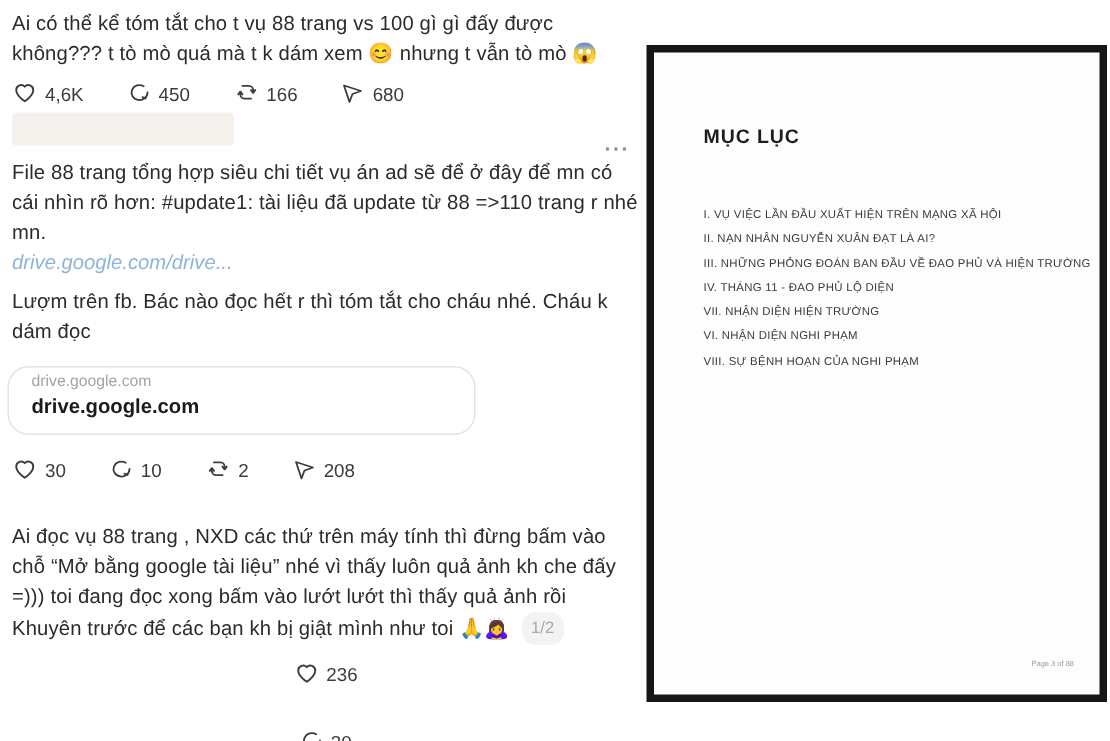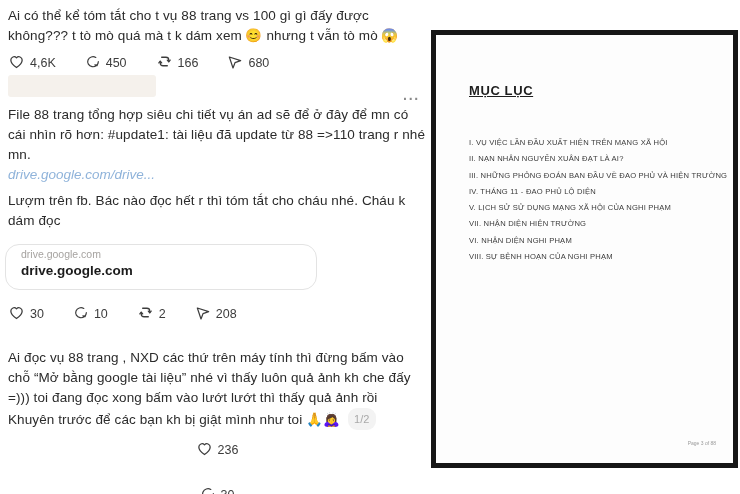--- a/index.html
+++ b/index.html
@@ -61,21 +61,20 @@
   
   .doc {
     position:absolute; left:431px; top:30px;
     width:307px; height:438px;
     background:#fdfdfd; border:5px solid #161616;
   }
   .doc-title {
     margin:48px 0 0 33px;
     font-size:13px; font-weight:bold; color:#1e1e1e;
     letter-spacing:0.6px;
-    text-decoration:underline;
   }
   .doc-items { margin:37px 10px 0 33px; }
   .doc-item {
     font-size:7.6px; line-height:16.3px; color:#3a3a3a;
     letter-spacing:0.2px; white-space:nowrap;
   }
   .doc-footer {
     position:absolute; right:17px; bottom:17px;
     font-size:5px; color:#9a9a9a;
   }
@@ -224,19 +223,18 @@
 
 </div>
 
 <div class="doc">
   <div class="doc-title">MỤC LỤC</div>
   <div class="doc-items">
     <div class="doc-item">I. VỤ VIỆC LẦN ĐẦU XUẤT HIỆN TRÊN MẠNG XÃ HỘI</div>
     <div class="doc-item">II. NẠN NHÂN NGUYỄN XUÂN ĐẠT LÀ AI?</div>
     <div class="doc-item">III. NHỮNG PHỎNG ĐOÁN BAN ĐẦU VỀ ĐAO PHỦ VÀ HIỆN TRƯỜNG</div>
     <div class="doc-item">IV. THÁNG 11 - ĐAO PHỦ LỘ DIỆN</div>
-    <div class="doc-item">V. LỊCH SỬ SỬ DỤNG MẠNG XÃ HỘI CỦA NGHI PHẠM</div>
     <div class="doc-item">VII. NHẬN DIỆN HIỆN TRƯỜNG</div>
     <div class="doc-item">VI. NHẬN DIỆN NGHI PHẠM</div>
     <div class="doc-item">VIII. SỰ BỆNH HOẠN CỦA NGHI PHẠM</div>
   </div>
   <div class="doc-footer">Page 3 of 88</div>
 </div>
 
 </body></html>

